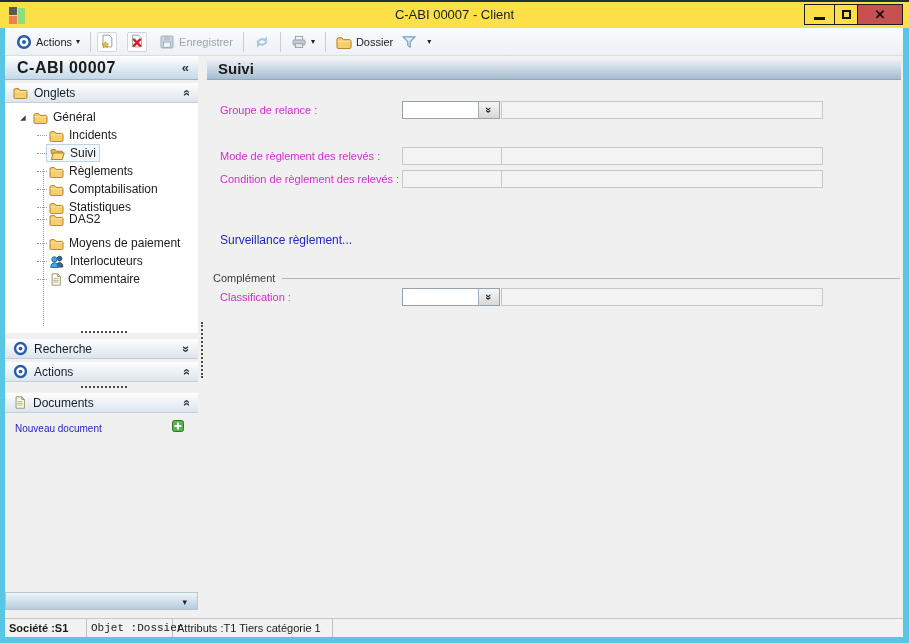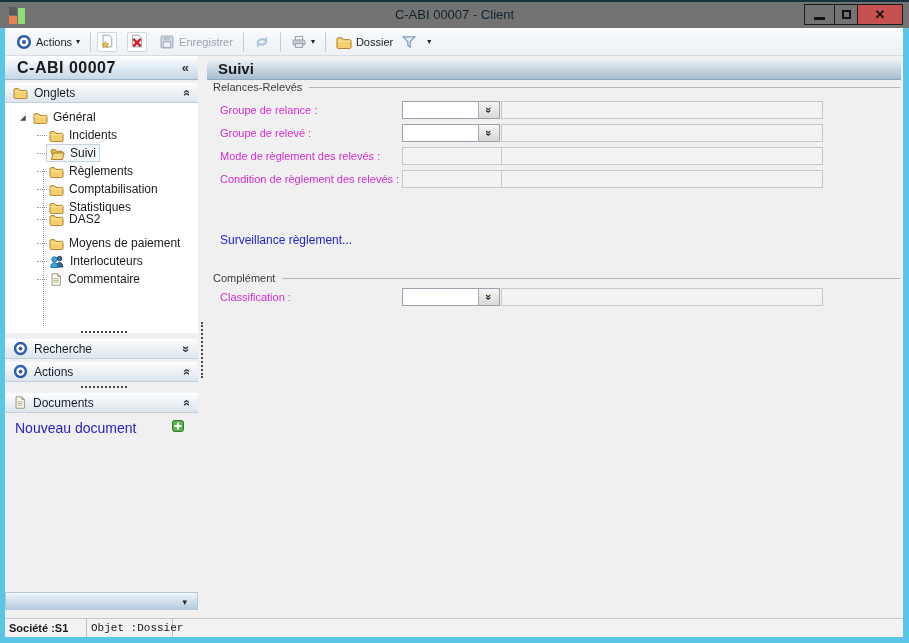--- a/index.html
+++ b/index.html
@@ -2,21 +2,21 @@
 <html><head>
 <meta charset="utf-8">
 <style>
   * { margin:0; padding:0; box-sizing:border-box; }
   body { background:#888; font-family:"Liberation Sans", sans-serif; }
   #window { position:relative; width:909px; height:643px; background:#f0f0f0; overflow:hidden;
             font-size:11px; color:#1a1a1a; }
 
   
   .titlebar { position:absolute; left:0; top:0; width:909px; height:28px;
-              background:#737373; border-top:2px solid #16323e; }
+              background:#fde047; border-top:2px solid #16323e; }
   .app-logo { position:absolute; left:9px; top:5px; width:18px; height:18px; }
   .app-logo .sq1 { position:absolute; left:0; top:0; width:8px; height:8px; background:#5a5a5a; }
   .app-logo .sq2 { position:absolute; left:0; top:9px; width:8px; height:8px; background:#e88054; }
   .app-logo .sq3 { position:absolute; left:9px; top:1px; width:7px; height:16px; background:#8ede78; }
   .title-text { position:absolute; left:0; top:0; width:100%; height:26px; line-height:26px;
                 text-align:center; font-size:13px; color:#10222c; }
   .win-btns { position:absolute; right:6px; top:2px; display:flex; border:1px solid #1c1c1c; height:21px; }
   .win-btn { display:flex; align-items:center; justify-content:center; cursor:default; }
   .btn-min { width:30px; border-right:1px solid #1c1c1c; }
   .btn-max { width:23px; border-right:1px solid #1c1c1c; }
@@ -60,21 +60,21 @@
   .tree { position:absolute; left:0; top:47px; width:193px; height:230px; background:#ffffff; }
   .tree-vline { position:absolute; left:38px; top:66px; height:157px; border-left:1px dotted #9a9a9a; }
   .tree-row { position:absolute; height:18px; display:flex; align-items:center; gap:5px; font-size:12px; }
   .tree-row.root { left:12px; }
   .tree-row.child { left:44px; }
   .stub { position:absolute; left:-12px; top:9px; width:10px; border-top:1px dotted #9a9a9a; }
   .sel-box { display:flex; align-items:center; gap:5px; border:1px solid #c3d2de; background:#f3f8fc; padding:0 3px; margin-left:-3px; height:18px; }
 
   .dot-sep { position:absolute; left:76px; width:46px; border-top:2px dotted #4a4a4a; }
   .nouveau-row { position:absolute; left:0; top:363px; width:193px; height:18px; display:flex; align-items:center; }
-  .link { color:#2424c8; font-size:14px; cursor:pointer; }
+  .link { color:#2424c8; font-size:10px; cursor:pointer; }
   .plus-btn { position:absolute; left:167px; top:1px; }
   .sb-footer { position:absolute; left:0; top:536px; width:193px; height:18px;
                background:linear-gradient(#eff5f9,#b5cce0); border:1px solid #b8c6d4; }
   .sb-footer .dd-arrow { position:absolute; right:10px; top:5px; font-size:9px; }
 
   .splitter { position:absolute; left:198px; top:56px; width:9px; height:562px; background:#f0f0f0; }
   .split-handle { position:absolute; left:3px; top:266px; height:56px; border-left:2px dotted #4a4a4a; }
 
   
   .main { position:absolute; left:207px; top:56px; width:696px; height:562px; background:#f0f0f0; }
@@ -379,46 +379,32 @@
 
   <div class="splitter">
     <div class="split-handle"></div>
   </div>
 
   <div class="main">
     <div class="main-header">
       <span class="main-title">Suivi</span>
     </div>
 
-    <div class="group-head" style="top:24px">
-      <span class="gt">Relances-Relevés</span>
-      <span class="gl"></span>
-    </div>
 
     <div class="frow" style="top:45px">
       <span class="flabel">Groupe de relance :</span>
       <span class="combo">
         <span></span>
         <span class="combo-btn">
             <span class="chev chev-down">»</span>
           </span>
       </span>
       <span class="rocell2"></span>
     </div>
 
-    <div class="frow" style="top:68px">
-      <span class="flabel">Groupe de relevé :</span>
-      <span class="combo">
-        <span></span>
-        <span class="combo-btn">
-            <span class="chev chev-down">»</span>
-          </span>
-      </span>
-      <span class="rocell2"></span>
-    </div>
 
     <div class="frow" style="top:91px">
       <span class="flabel">Mode de règlement des relevés :</span>
       <span class="rocell1"><span></span></span>
       <span class="rocell2"></span>
     </div>
 
     <div class="frow" style="top:114px">
       <span class="flabel">Condition de règlement des relevés :</span>
       <span class="rocell1"><span></span></span>
@@ -440,20 +426,21 @@
             <span class="chev chev-down">»</span>
           </span>
       </span>
       <span class="rocell2"></span>
     </div>
   </div>
 
   <div class="statusbar">
     <div class="st-cell st-c1">Société :S1</div>
     <div class="st-cell st-c2">Objet :Dossier</div>
+    <div class="st-cell st-c3">Attributs :T1 Tiers catégorie 1</div>
     <div class="st-cell st-c4"></div>
   </div>
 
   <div class="edge edge-l"></div>
   <div class="edge edge-r"></div>
   <div class="edge edge-b"></div>
 
 </div>
 
 </body></html>

